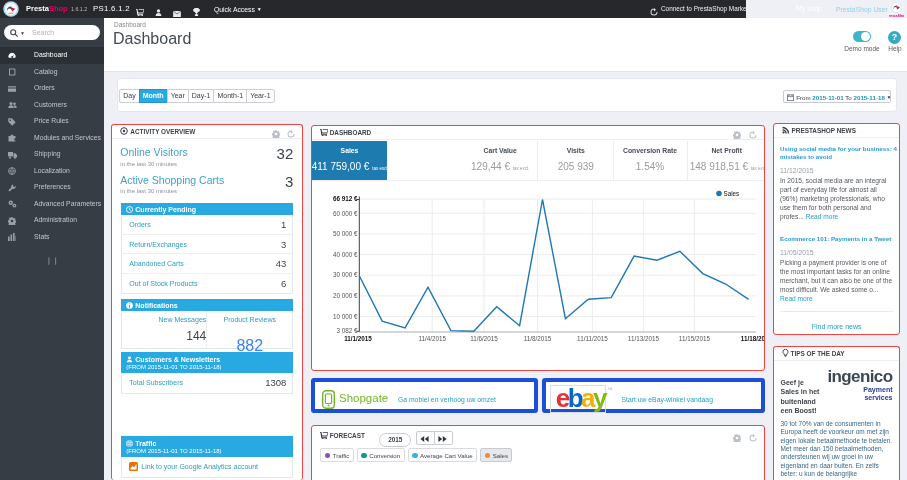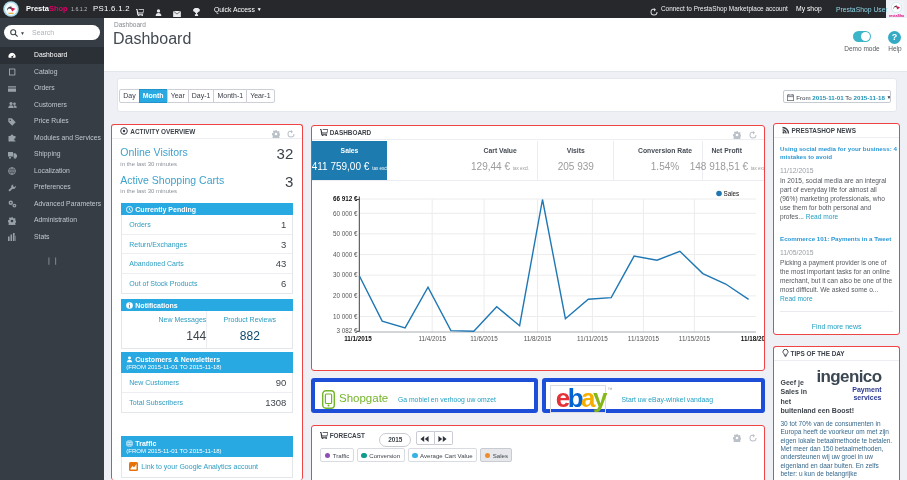--- a/index.html
+++ b/index.html
@@ -1,18 +1,18 @@
 <!DOCTYPE html>
 <html><head><meta charset="utf-8">
 <style>
 *{margin:0;padding:0;box-sizing:border-box}
 html,body{width:907px;height:480px;overflow:hidden}
 body{font-family:"Liberation Sans",sans-serif;background:#eef0f5;position:relative;font-size:7px;color:#383c46}
 
-#topbar{position:absolute;left:0;top:0;width:886px;height:18px;background:#26282c;color:#e8eaec}
+#topbar{position:absolute;left:0;top:0;width:746px;height:18px;background:#26282c;color:#e8eaec}
 #topbar .it{position:absolute;top:0;height:18px;line-height:18px;white-space:nowrap}
 
 #sidebar{position:absolute;left:0;top:18px;width:104px;height:462px;background:#373d45}
 #search{position:absolute;left:4px;top:7px;width:96px;height:15px;background:#fff;border-radius:8px;color:#9aa0a6}
 #menu{position:absolute;left:0;top:29px;width:104px}
 .mi{height:16.5px;line-height:16.5px;color:#c0c7cd;position:relative;font-size:6.8px}
 .mi svg{position:absolute;left:8px;top:4.5px}
 .mi span{position:absolute;left:34px;top:0}
 .mi.act{background:#2b3037;color:#fff}
 
@@ -275,34 +275,30 @@
           <circle cx="4" cy="4" r="3.8" fill="#fff"></circle>
           <path d="M3.4 1.6h1.2v1.1H3.4zm0 1.9h1.2v3H3.4z" fill="#29a9e2"></path>
         </svg>Notifications</div>
     <div class="tbl" style="height:38px;position:relative">
       <div style="position:absolute;left:0;top:0;width:50%;height:100%;border-right:1px solid #eceef1;text-align:right">
         <div style="color:#2d9cc0;font-size:7px;margin-top:5px">New Messages</div>
         <div style="color:#3f454c;font-size:12px;margin-top:6px">144</div>
       </div>
       <div style="position:absolute;right:0;top:0;width:50%;height:100%;text-align:center">
         <div style="color:#2d9cc0;font-size:7px;margin-top:5px">Product Reviews</div>
-        <div style="color:#0c4a6e;font-size:12px;margin-top:6px">882</div>
+        <div style="color:#3b82f6;font-size:16px;margin-top:14px">882</div>
       </div>
     </div>
   </div>
   <div style="position:absolute;left:0;top:227px;width:100%">
     <div class="bluebar" style="padding:3.5px 5px"><svg width="7" height="7" viewBox="0 0 8 8" style="vertical-align:-1px;margin-right:2px" fill="#fff">
           <circle cx="4" cy="2.4" r="1.7"></circle>
           <path d="M1 7.2c0-1.7 1.3-2.9 3-2.9s3 1.2 3 2.9z"></path>
         </svg>Customers &amp; Newsletters<br><span class="sub">(FROM 2015-11-01 TO 2015-11-18)</span></div>
     <div class="tbl">
-      <div class="trow">
-          <span class="lk">New Customers</span>
-          <span class="nm">90</span>
-        </div>
       <div class="trow">
           <span class="lk">Total Subscribers</span>
           <span class="nm">1308</span>
         </div>
     </div>
   </div>
   <div style="position:absolute;left:0;top:311px;width:100%">
     <div class="bluebar" style="padding:3.5px 5px"><svg width="7" height="7" viewBox="0 0 8 8" style="vertical-align:-1px;margin-right:2px">
           <circle cx="4" cy="4" r="3.8" fill="#fff"></circle>
           <circle cx="4" cy="4" r="3" fill="none" stroke="#29a9e2" stroke-width=".7"></circle>
@@ -338,21 +334,21 @@
       <div class="kv">411 759,00 € <span class="tx">tax excl.</span></div>
     </div>
   <div class="kcell" style="left:151.2px;width:75.6px">
       <div class="kl">Cart Value</div>
       <div class="kv">129,44 € <span class="tx">tax excl.</span></div>
     </div>
   <div class="kcell" style="left:226.8px;width:75.6px">
       <div class="kl">Visits</div>
       <div class="kv">205 939</div>
     </div>
-  <div class="kcell" style="left:316px;width:75.6px">
+  <div class="kcell" style="left:301px;width:75.6px">
       <div class="kl">Conversion Rate</div>
       <div class="kv">1.54%</div>
     </div>
   <div class="kcell" style="left:378px;width:74px;border-right:none">
       <div class="kl">Net Profit</div>
       <div class="kv">148 918,51 € <span class="tx">tax excl.</span></div>
     </div>
   <div style="position:absolute;left:0;top:54.5px;width:452px;height:1px;background:#ebedf0"></div>
   <svg style="position:absolute;left:0;top:55.5px" width="452" height="168" viewBox="0 0 452 168">
     <g stroke="#ececec" stroke-width="1">
@@ -439,21 +435,21 @@
     <div class="nbody">Picking a payment provider is one of the most important tasks for an online merchant, but it can also be one of the most difficult. We asked some o...<br><span class="rlink">Read more</span></div>
     <div style="border-top:1px solid #e8eaee;margin-top:8px;text-align:center;padding-top:11px;color:#24a0c4;font-size:7px">Find more news</div>
   </div>
 </div>
 <div class="panel" id="colR2">
   <div class="phead"><svg width="7" height="8" viewBox="0 0 7 8">
         <path d="M3.5.3a2.5 2.5 0 0 1 1.4 4.6l-.3 1.3H2.4l-.3-1.3A2.5 2.5 0 0 1 3.5.3z" fill="none" stroke="#383c46" stroke-width=".9"></path>
         <path d="M2.5 6.7h2M2.8 7.6h1.4" stroke="#383c46" stroke-width=".7"></path>
       </svg>TIPS OF THE DAY</div>
   <div style="position:absolute;left:7px;top:22px;width:115px">
-    <div style="float:right;width:70px;text-align:right;margin-left:3px;margin-right:14px">
+    <div style="float:right;width:70px;text-align:right;margin-left:3px;margin-right:3px">
       <div style="font-size:17px;font-weight:bold;color:#3b4752;letter-spacing:-.6px;line-height:16px">ingenico</div>
       <div style="font-size:7px;font-weight:bold;color:#2b3990;line-height:7.5px;margin-top:1px">Payment<br>services</div>
     </div>
     <div style="font-size:7px;font-weight:bold;color:#3f454c;line-height:9.4px;padding-top:9px">Geef je Sales in het buitenland een Boost!</div>
     <div style="clear:both"></div>
     <div style="font-size:6.5px;color:#35678b;line-height:8.45px;margin-top:4px">30 tot 70% van de consumenten in Europa heeft de voorkeur om met zijn eigen lokale betaalmethode te betalen. Met meer dan 150 betaalmethoden, ondersteunen wij uw groei in uw eigenland en daar buiten. En zelfs beter: u kun de belangrijke betaalmethoden activeren met een</div>
   </div>
 </div>
 
 </body></html>

